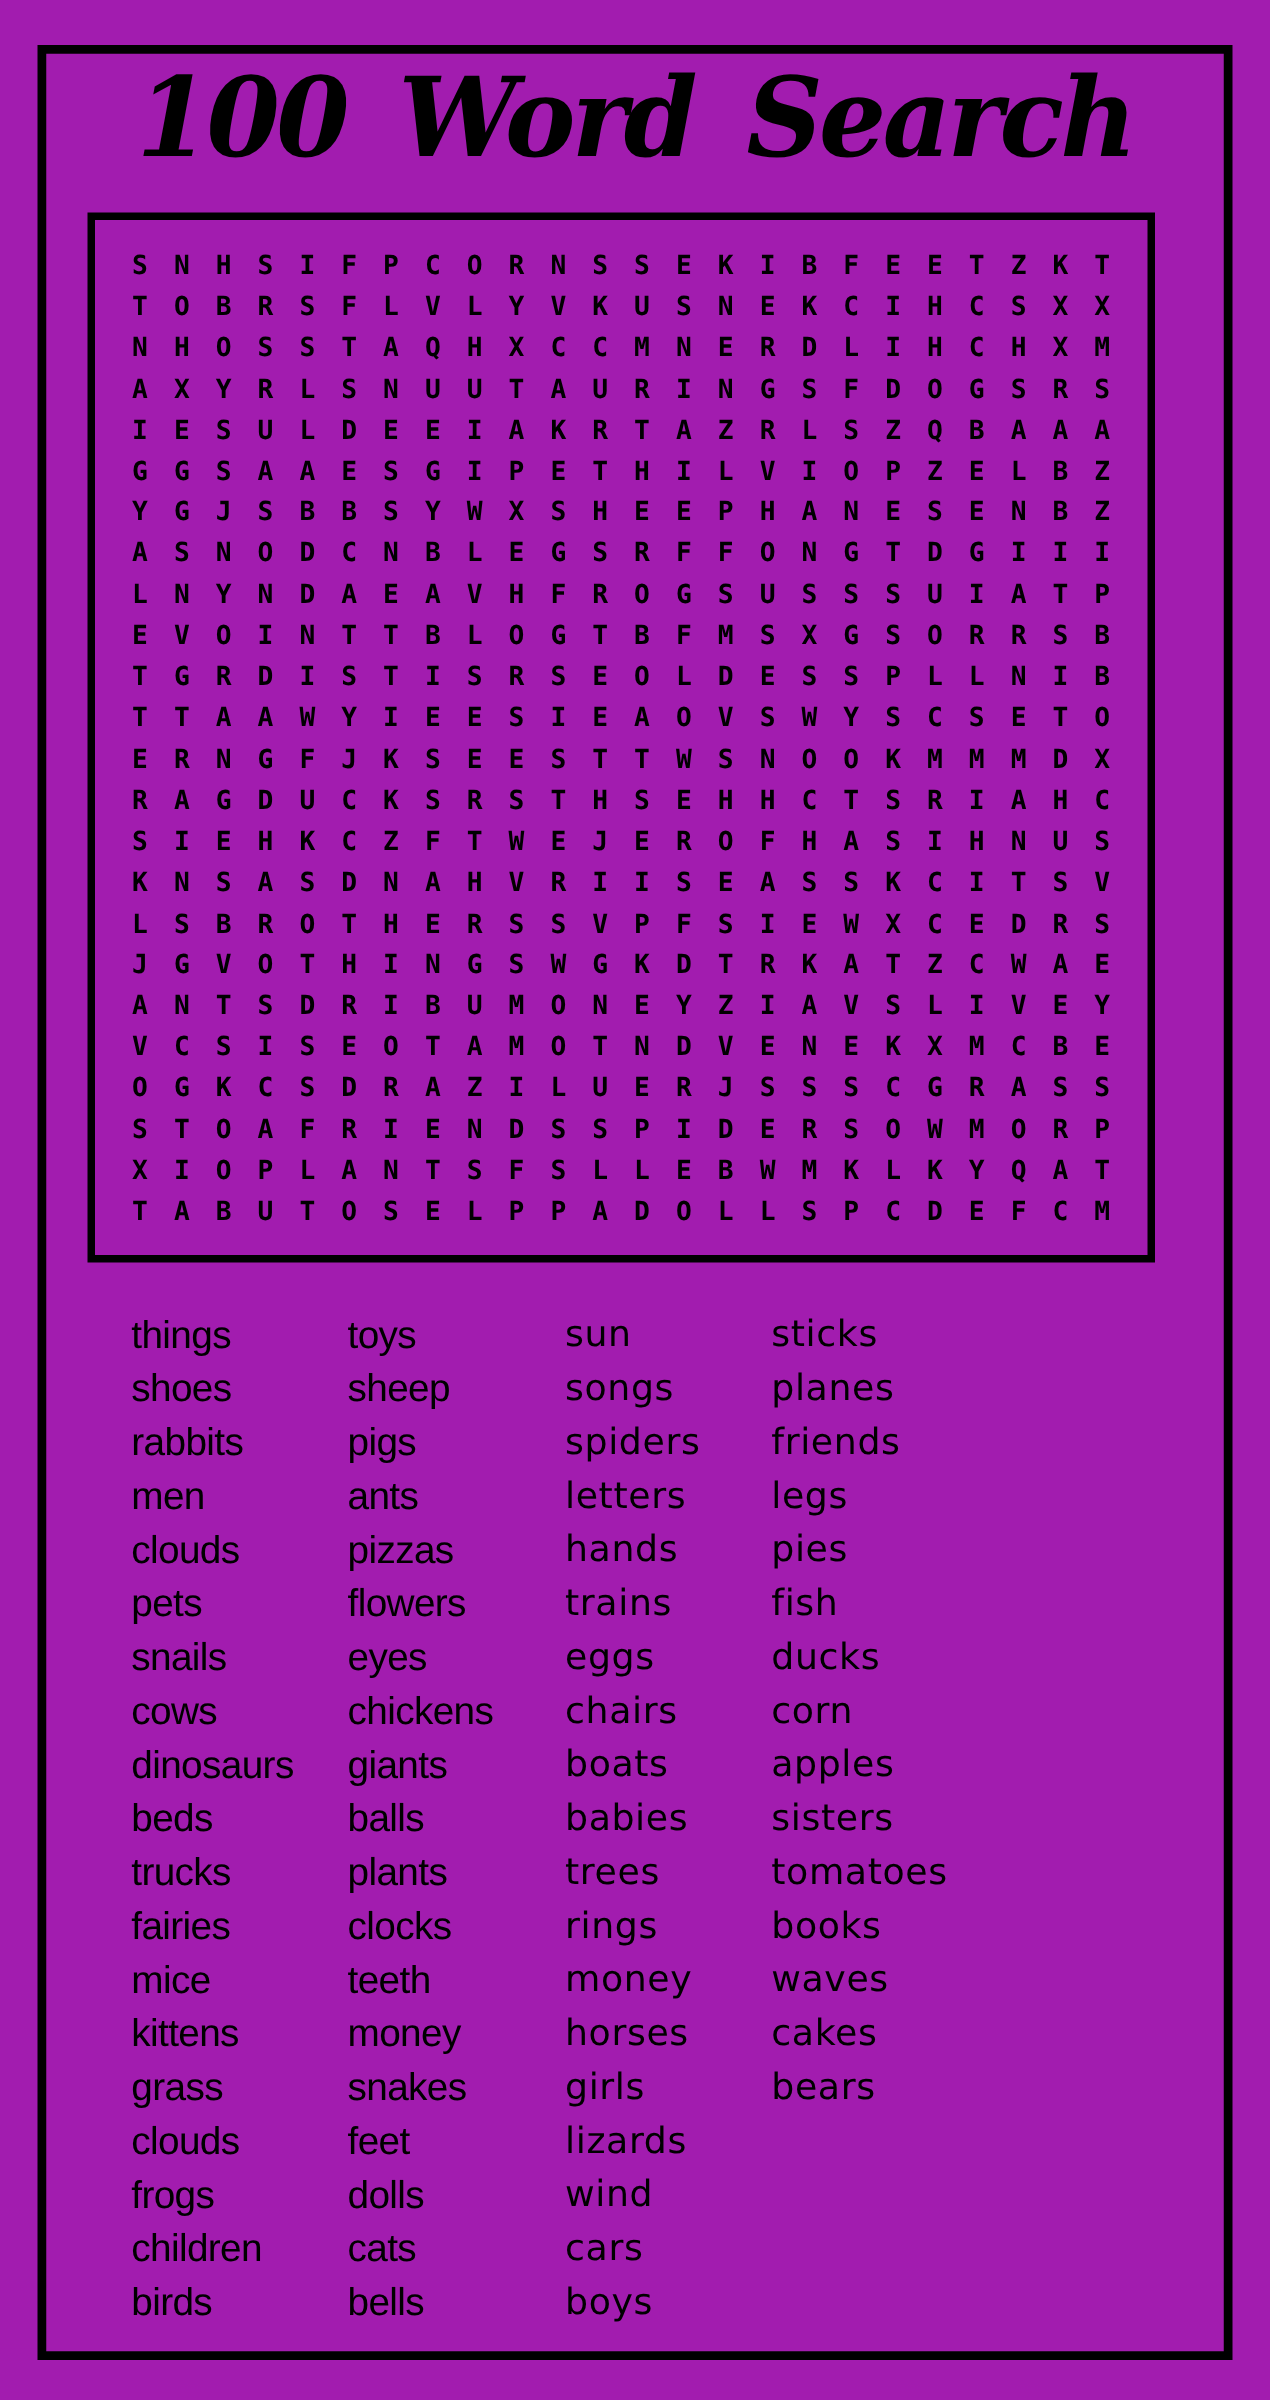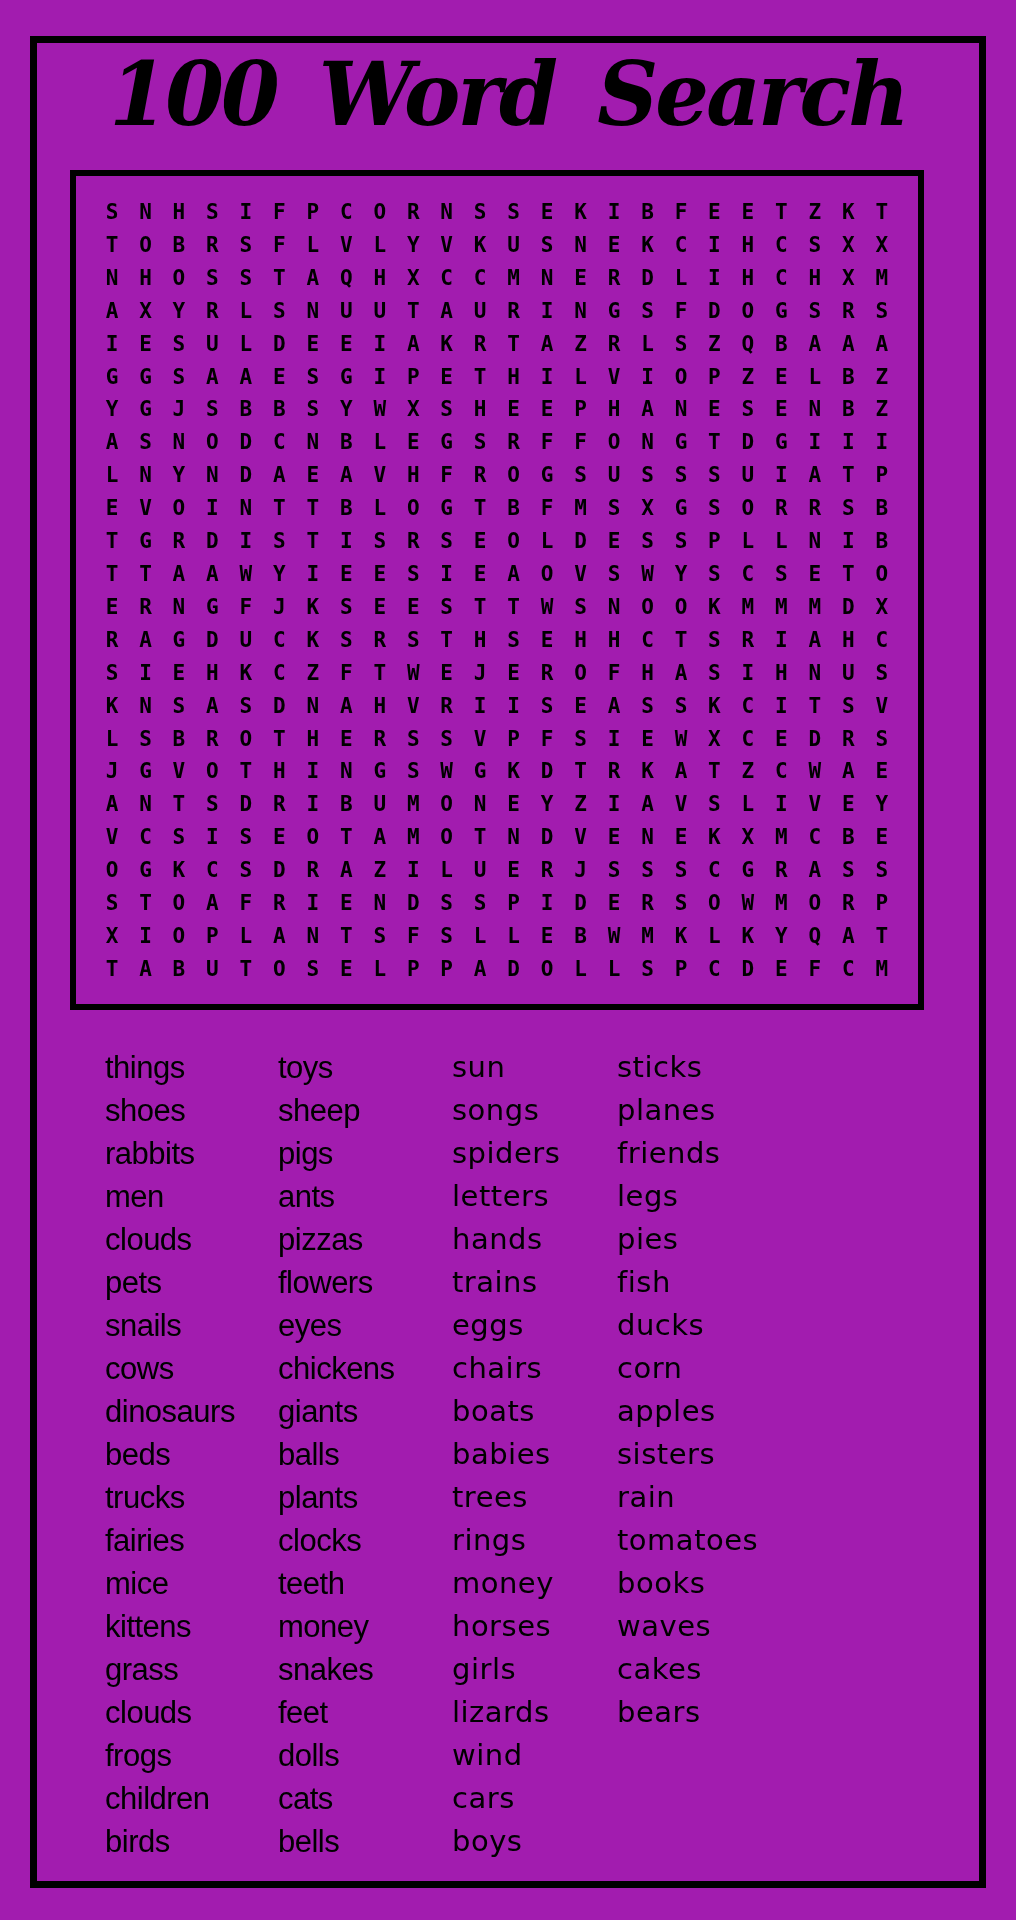--- a/index.html
+++ b/index.html
@@ -780,21 +780,20 @@
         <span class="word-item">sticks</span>
         <span class="word-item">planes</span>
         <span class="word-item">friends</span>
         <span class="word-item">legs</span>
         <span class="word-item">pies</span>
         <span class="word-item">fish</span>
         <span class="word-item">ducks</span>
         <span class="word-item">corn</span>
         <span class="word-item">apples</span>
         <span class="word-item">sisters</span>
-        <span class="word-item">rain</span>
         <span class="word-item">tomatoes</span>
         <span class="word-item">books</span>
         <span class="word-item">waves</span>
         <span class="word-item">cakes</span>
         <span class="word-item">bears</span>
       </div>
     </div>
 </div>
 
 </body></html>

